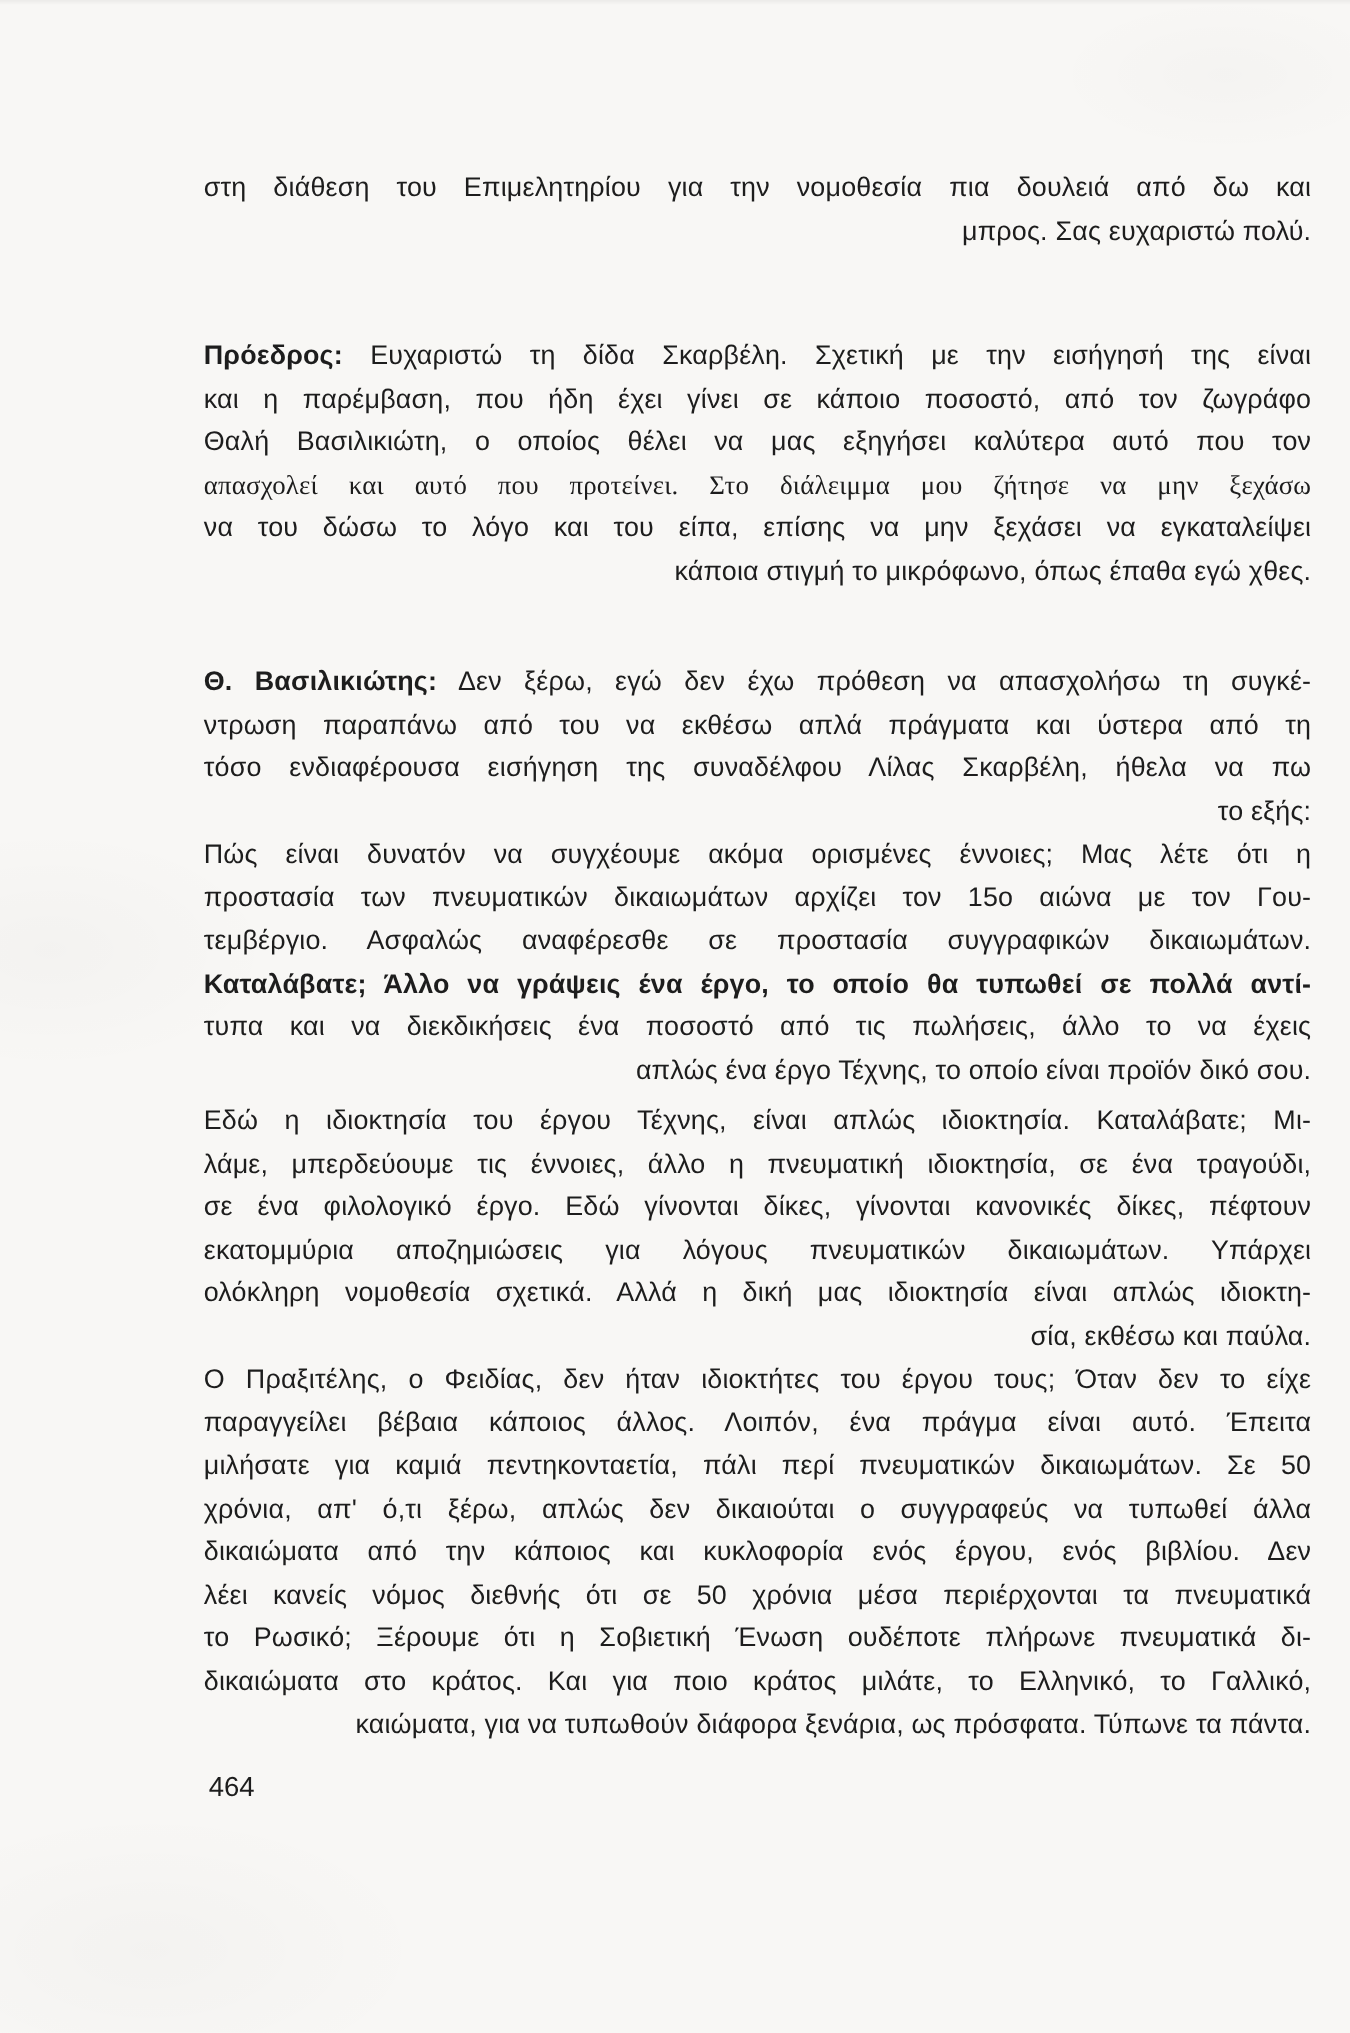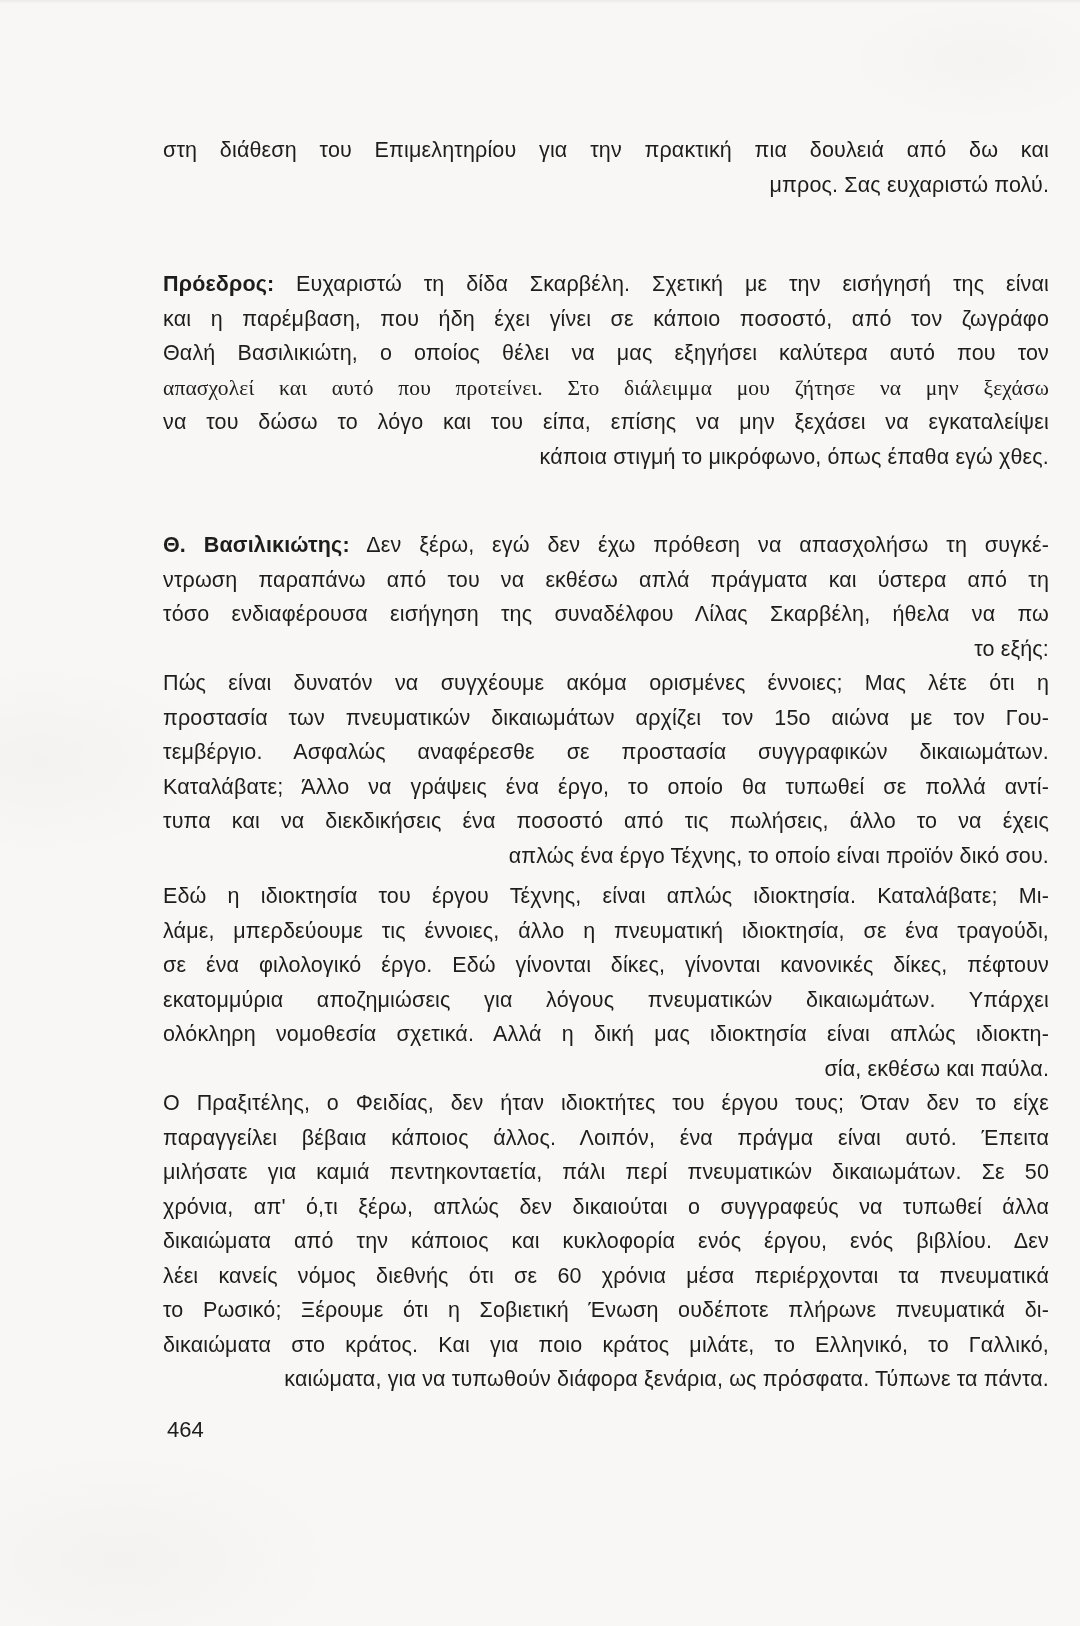--- a/index.html
+++ b/index.html
@@ -57,59 +57,59 @@
     line-height: 34px;
     color: #1d1d1d;
   }
 </style>
 </head>
 <body>
 
 <div class="page">
   <div class="text-block" id="text-block">
       <div class="paragraph">
-        <div class="line justified" style="word-spacing: 0px;">στη διάθεση του Επιμελητηρίου για την πρακτική πια δουλειά από δω και</div>
+        <div class="line justified" style="word-spacing: 0px;">στη διάθεση του Επιμελητηρίου για την νομοθεσία πια δουλειά από δω και</div>
         <div class="line">μπρος. Σας ευχαριστώ πολύ.</div>
       </div>
       <div class="paragraph">
         <div class="line justified" style="word-spacing: 0px;"><span class="speaker">Πρόεδρος:</span> Ευχαριστώ τη δίδα Σκαρβέλη. Σχετική με την εισήγησή της είναι</div>
         <div class="line justified" style="word-spacing: 0px;">και η παρέμβαση, που ήδη έχει γίνει σε κάποιο ποσοστό, από τον ζωγράφο</div>
         <div class="line justified" style="word-spacing: 0px;">Θαλή Βασιλικιώτη, ο οποίος θέλει να μας εξηγήσει καλύτερα αυτό που τον</div>
         <div class="line justified" style="word-spacing: 0px; font-family: Liberation Serif, serif;">απασχολεί και αυτό που προτείνει. Στο διάλειμμα μου ζήτησε να μην ξεχάσω</div>
         <div class="line justified" style="word-spacing: 0px;">να του δώσω το λόγο και του είπα, επίσης να μην ξεχάσει να εγκαταλείψει</div>
         <div class="line">κάποια στιγμή το μικρόφωνο, όπως έπαθα εγώ χθες.</div>
       </div>
       <div class="paragraph">
         <div class="line justified" style="word-spacing: 0px;"><span class="speaker">Θ. Βασιλικιώτης:</span> Δεν ξέρω, εγώ δεν έχω πρόθεση να απασχολήσω τη συγκέ-</div>
         <div class="line justified" style="word-spacing: 0px;">ντρωση παραπάνω από του να εκθέσω απλά πράγματα και ύστερα από τη</div>
         <div class="line justified" style="word-spacing: 0px;">τόσο ενδιαφέρουσα εισήγηση της συναδέλφου Λίλας Σκαρβέλη, ήθελα να πω</div>
         <div class="line">το εξής:</div>
       </div>
       <div class="paragraph">
         <div class="line justified" style="word-spacing: 0px;">Πώς είναι δυνατόν να συγχέουμε ακόμα ορισμένες έννοιες; Μας λέτε ότι η</div>
         <div class="line justified" style="word-spacing: 0px;">προστασία των πνευματικών δικαιωμάτων αρχίζει τον 15ο αιώνα με τον Γου-</div>
         <div class="line justified" style="word-spacing: 0px;">τεμβέργιο. Ασφαλώς αναφέρεσθε σε προστασία συγγραφικών δικαιωμάτων.</div>
-        <div class="line justified" style="word-spacing: 0px;">Καταλάβατε; Άλλο να γράψεις ένα έργο, το οποίο θα τυπωθεί σε πολλά αντί-</div>
+        <div class="line justified" style="word-spacing: 0px; font-weight: bold;">Καταλάβατε; Άλλο να γράψεις ένα έργο, το οποίο θα τυπωθεί σε πολλά αντί-</div>
         <div class="line justified" style="word-spacing: 0px;">τυπα και να διεκδικήσεις ένα ποσοστό από τις πωλήσεις, άλλο το να έχεις</div>
         <div class="line">απλώς ένα έργο Τέχνης, το οποίο είναι προϊόν δικό σου.</div>
       </div>
       <div class="paragraph">
         <div class="line justified" style="word-spacing: 0px;">Εδώ η ιδιοκτησία του έργου Τέχνης, είναι απλώς ιδιοκτησία. Καταλάβατε; Μι-</div>
         <div class="line justified" style="word-spacing: 0px;">λάμε, μπερδεύουμε τις έννοιες, άλλο η πνευματική ιδιοκτησία, σε ένα τραγούδι,</div>
         <div class="line justified" style="word-spacing: 0px;">σε ένα φιλολογικό έργο. Εδώ γίνονται δίκες, γίνονται κανονικές δίκες, πέφτουν</div>
         <div class="line justified" style="word-spacing: 0px;">εκατομμύρια αποζημιώσεις για λόγους πνευματικών δικαιωμάτων. Υπάρχει</div>
         <div class="line justified" style="word-spacing: 0px;">ολόκληρη νομοθεσία σχετικά. Αλλά η δική μας ιδιοκτησία είναι απλώς ιδιοκτη-</div>
         <div class="line">σία, εκθέσω και παύλα.</div>
       </div>
       <div class="paragraph">
         <div class="line justified" style="word-spacing: 0px;">Ο Πραξιτέλης, ο Φειδίας, δεν ήταν ιδιοκτήτες του έργου τους; Όταν δεν το είχε</div>
         <div class="line justified" style="word-spacing: 0px;">παραγγείλει βέβαια κάποιος άλλος. Λοιπόν, ένα πράγμα είναι αυτό. Έπειτα</div>
         <div class="line justified" style="word-spacing: 0px;">μιλήσατε για καμιά πεντηκονταετία, πάλι περί πνευματικών δικαιωμάτων. Σε 50</div>
         <div class="line justified" style="word-spacing: 0px;">χρόνια, απ' ό,τι ξέρω, απλώς δεν δικαιούται ο συγγραφεύς να τυπωθεί άλλα</div>
         <div class="line justified" style="word-spacing: 0px;">δικαιώματα από την κάποιος και κυκλοφορία ενός έργου, ενός βιβλίου. Δεν</div>
-        <div class="line justified" style="word-spacing: 0px;">λέει κανείς νόμος διεθνής ότι σε 60 χρόνια μέσα περιέρχονται τα πνευματικά</div>
+        <div class="line justified" style="word-spacing: 0px;">λέει κανείς νόμος διεθνής ότι σε 50 χρόνια μέσα περιέρχονται τα πνευματικά</div>
         <div class="line justified" style="word-spacing: 0px;">το Ρωσικό; Ξέρουμε ότι η Σοβιετική Ένωση ουδέποτε πλήρωνε πνευματικά δι-</div>
         <div class="line justified" style="word-spacing: 0px;">δικαιώματα στο κράτος. Και για ποιο κράτος μιλάτε, το Ελληνικό, το Γαλλικό,</div>
         <div class="line">καιώματα, για να τυπωθούν διάφορα ξενάρια, ως πρόσφατα. Τύπωνε τα πάντα.</div>
       </div>
     </div>
   <div class="page-number">464</div>
 </div>
 
 </body></html>

